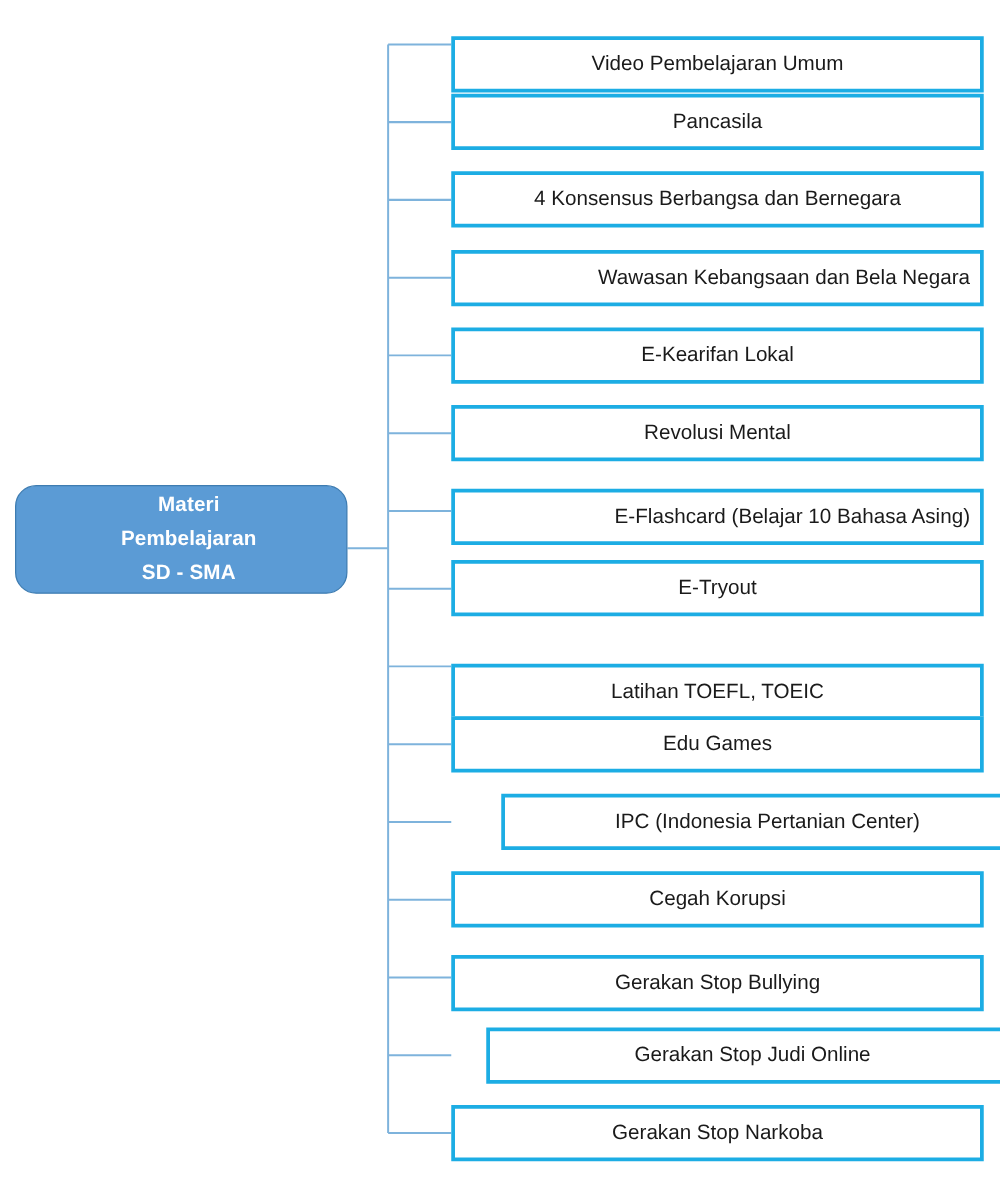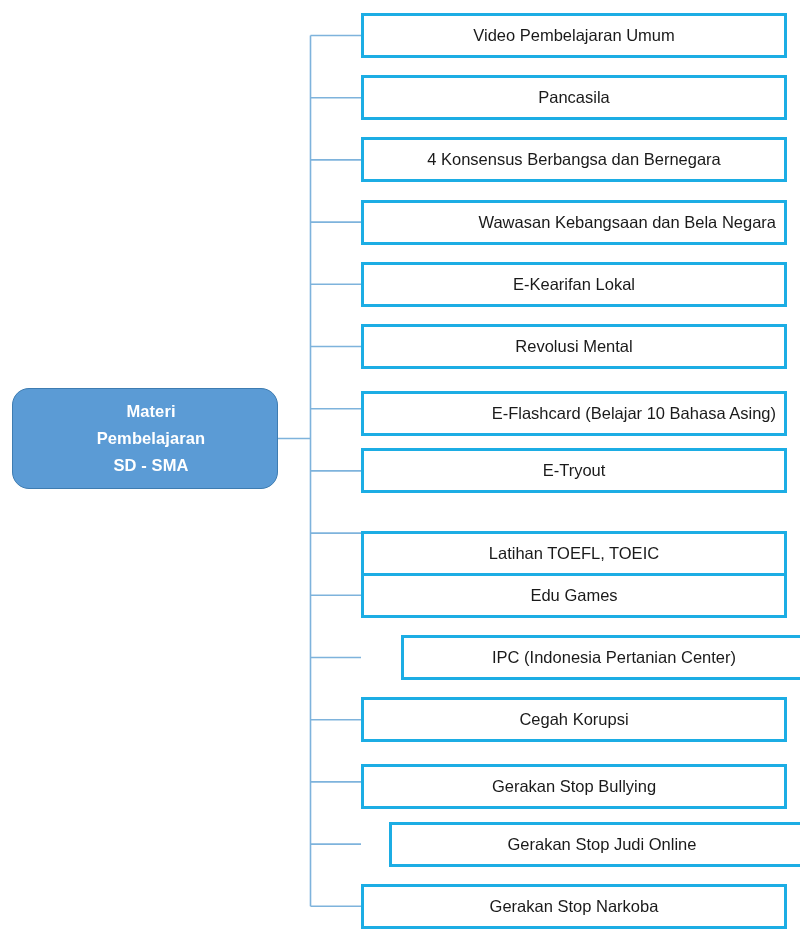--- a/index.html
+++ b/index.html
@@ -26,21 +26,21 @@
     width: 800px;
     height: 943px;
     pointer-events: none;
   }
   
   .root-node {
     position: absolute;
     left: 12px;
     top: 388px;
     width: 266px;
-    height: 101px;
+    height: 87px;
     box-sizing: border-box;
     background: #5B9BD5;
     border: 1px solid #3E7CB1;
     border-radius: 17px;
     display: flex;
     align-items: center;
     justify-content: center;
     text-align: center;
     color: #ffffff;
     font-weight: bold;
@@ -101,21 +101,21 @@
 
   <div class="root-node">
     <span class="root-text">
       <span class="root-line">Materi</span>
       <span class="root-line">Pembelajaran</span>
       <span class="root-line">SD - SMA</span>
     </span>
   </div>
 
   <div id="child-nodes">
-      <div class="node-box" style="top: 13px;">
+      <div class="node-box" style="top: 29px;">
         <span>Video Pembelajaran Umum</span>
       </div>
       <div class="node-box" style="top: 75.2px;">
         <span>Pancasila</span>
       </div>
       <div class="node-box" style="top: 137.4px;">
         <span>4 Konsensus Berbangsa dan Bernegara</span>
       </div>
       <div class="node-box" style="top: 199.6px; justify-content: flex-end;">
         <span>Wawasan Kebangsaan dan Bela Negara</span>

